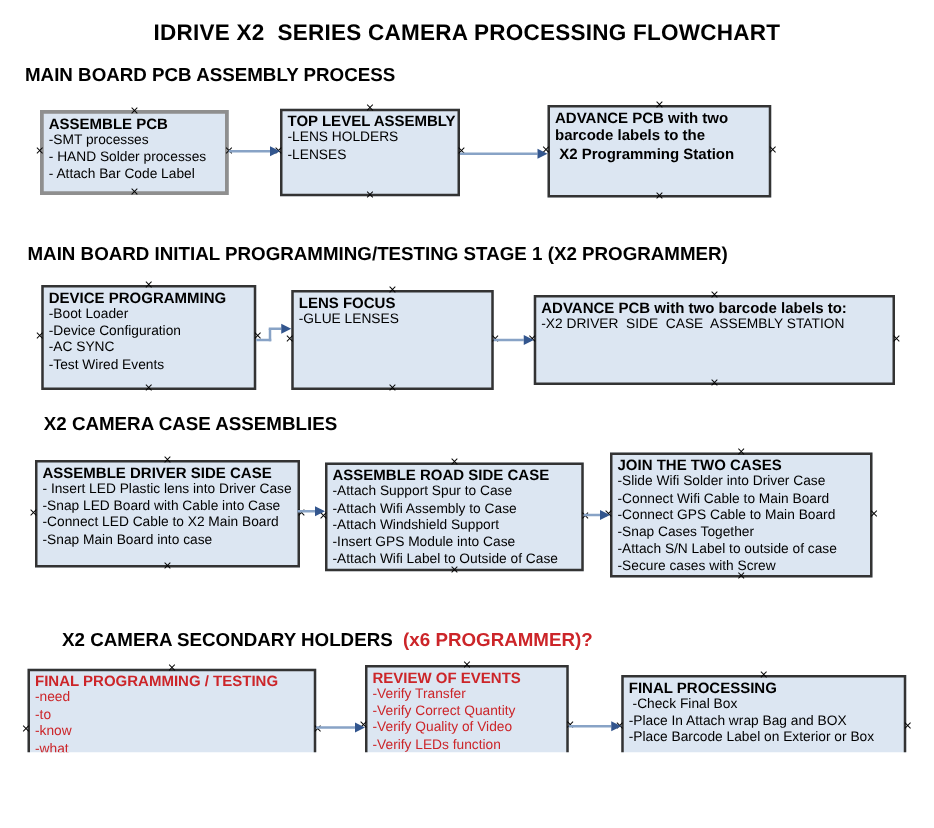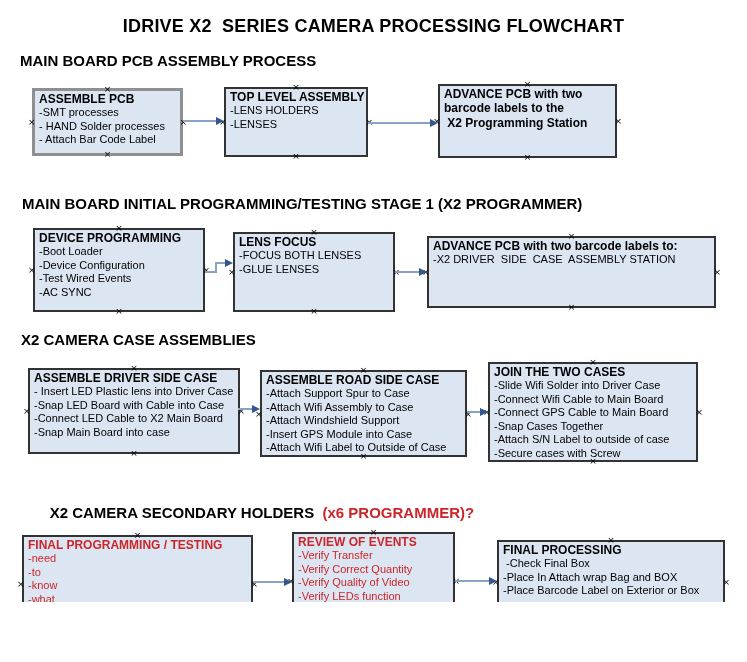--- a/index.html
+++ b/index.html
@@ -89,53 +89,52 @@
       <span class="anchor a-right">×</span>
     </div>
 
   <div class="sec-header" style="left:22px; top:195px;">MAIN BOARD INITIAL PROGRAMMING/TESTING STAGE 1 (X2 PROGRAMMER)</div>
 
   <div class="flowbox" style="left:33px; top:228px; width:172px; height:84px;">
     <div class="box-title">DEVICE PROGRAMMING</div>
     <div>
         <div class="line">-Boot Loader</div>
         <div class="line">-Device Configuration</div>
+        <div class="line">-AC SYNC</div>
         <div class="line">-Test Wired Events</div>
-        <div class="line">-AC SYNC</div>
       </div>
   <span class="anchor a-top">×</span>
       <span class="anchor a-bottom">×</span>
       <span class="anchor a-left">×</span>
       <span class="anchor a-right">×</span>
     </div>
 
   <div class="flowbox" style="left:233px; top:232px; width:162px; height:80px;">
     <div class="box-title">LENS FOCUS</div>
     <div>
-        <div class="line">-FOCUS BOTH LENSES</div>
         <div class="line">-GLUE LENSES</div>
       </div>
   <span class="anchor a-top">×</span>
       <span class="anchor a-bottom">×</span>
       <span class="anchor a-left">×</span>
       <span class="anchor a-right">×</span>
     </div>
 
   <div class="flowbox" style="left:427px; top:236px; width:289px; height:72px;">
     <div class="box-title">ADVANCE PCB with two barcode labels to:</div>
     <div>
         <div class="line">-X2 DRIVER  SIDE  CASE  ASSEMBLY STATION</div>
       </div>
   <span class="anchor a-top">×</span>
       <span class="anchor a-bottom">×</span>
       <span class="anchor a-left">×</span>
       <span class="anchor a-right">×</span>
     </div>
 
-  <div class="sec-header" style="left:21px; top:331px;text-align:right;">X2 CAMERA CASE ASSEMBLIES</div>
+  <div class="sec-header" style="left:35px; top:331px;text-align:right;">X2 CAMERA CASE ASSEMBLIES</div>
 
   <div class="flowbox" style="left:28px; top:368px; width:212px; height:86px;">
     <div class="box-title">ASSEMBLE DRIVER SIDE CASE</div>
     <div>
         <div class="line">- Insert LED Plastic lens into Driver Case</div>
         <div class="line">-Snap LED Board with Cable into Case</div>
         <div class="line">-Connect LED Cable to X2 Main Board</div>
         <div class="line">-Snap Main Board into case</div>
       </div>
   <span class="anchor a-top">×</span>

